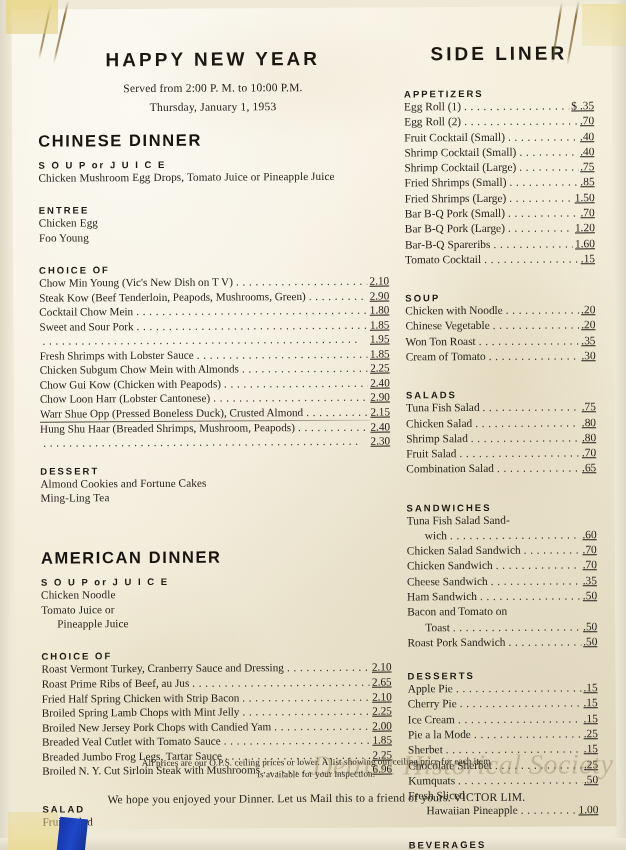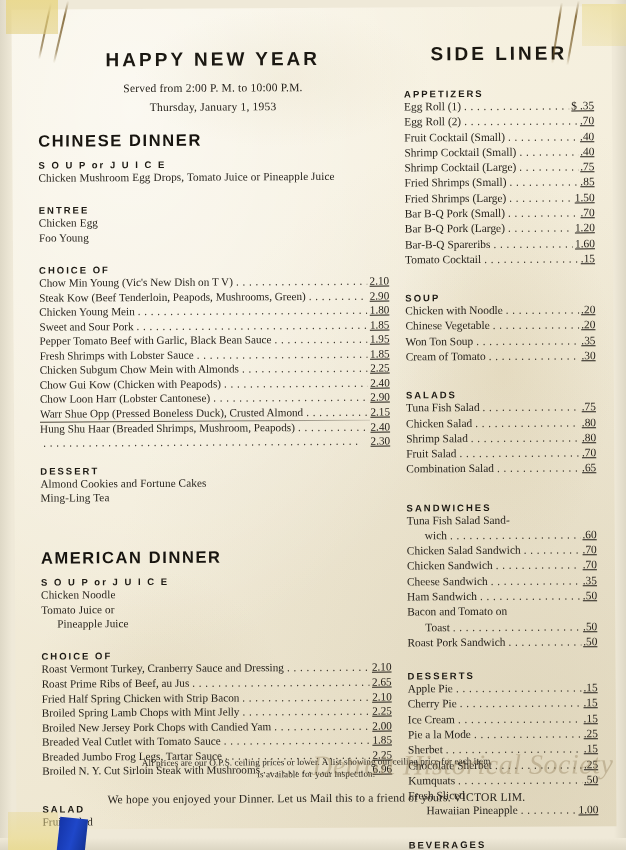--- a/index.html
+++ b/index.html
@@ -265,31 +265,30 @@
               <span class="nm">Chow Min Young (Vic's New Dish on T V)</span>
               <span class="dots">. . . . . . . . . . . . . . . . . . . . . . . . . . . . . . . . . . . . . . . . . . . . . . . . . . . . . . . . . . . .</span>
               <span class="pr">2.10</span>
             </div>
             <div class="prow">
               <span class="nm">Steak Kow (Beef Tenderloin, Peapods, Mushrooms, Green)</span>
               <span class="dots">. . . . . . . . . . . . . . . . . . . . . . . . . . . . . . . . . . . . . . . . . . . . . . . . . . . . . . . . . . . .</span>
               <span class="pr">2.90</span>
             </div>
             <div class="prow">
-              <span class="nm">Chicken Young Mein</span>
+              <span class="nm">Cocktail Chow Mein</span>
               <span class="dots">. . . . . . . . . . . . . . . . . . . . . . . . . . . . . . . . . . . . . . . . . . . . . . . . . . . . . . . . . . . .</span>
               <span class="pr">1.80</span>
             </div>
             <div class="prow">
               <span class="nm">Sweet and Sour Pork</span>
               <span class="dots">. . . . . . . . . . . . . . . . . . . . . . . . . . . . . . . . . . . . . . . . . . . . . . . . . . . . . . . . . . . .</span>
               <span class="pr">1.85</span>
             </div>
             <div class="prow">
-              <span class="nm">Pepper Tomato Beef with Garlic, Black Bean Sauce</span>
               <span class="dots">. . . . . . . . . . . . . . . . . . . . . . . . . . . . . . . . . . . . . . . . . . . . . . . . . . . . . . . . . . . .</span>
               <span class="pr">1.95</span>
             </div>
             <div class="prow">
               <span class="nm">Fresh Shrimps with Lobster Sauce</span>
               <span class="dots">. . . . . . . . . . . . . . . . . . . . . . . . . . . . . . . . . . . . . . . . . . . . . . . . . . . . . . . . . . . .</span>
               <span class="pr">1.85</span>
             </div>
             <div class="prow">
               <span class="nm">Chicken Subgum Chow Mein with Almonds</span>
@@ -463,21 +462,21 @@
               <span class="nm">Chicken with Noodle</span>
               <span class="dots">. . . . . . . . . . . . . . . . . . . . . . . . . . . . . . . . . . . . . . . . . . . . . . . . . . . . . . . . . . . .</span>
               <span class="pr">.20</span>
             </div>
             <div class="prow">
               <span class="nm">Chinese Vegetable</span>
               <span class="dots">. . . . . . . . . . . . . . . . . . . . . . . . . . . . . . . . . . . . . . . . . . . . . . . . . . . . . . . . . . . .</span>
               <span class="pr">.20</span>
             </div>
             <div class="prow">
-              <span class="nm">Won Ton Soup</span>
+              <span class="nm">Won Ton Roast</span>
               <span class="dots">. . . . . . . . . . . . . . . . . . . . . . . . . . . . . . . . . . . . . . . . . . . . . . . . . . . . . . . . . . . .</span>
               <span class="pr">.35</span>
             </div>
             <div class="prow">
               <span class="nm">Cream of Tomato</span>
               <span class="dots">. . . . . . . . . . . . . . . . . . . . . . . . . . . . . . . . . . . . . . . . . . . . . . . . . . . . . . . . . . . .</span>
               <span class="pr">.30</span>
             </div>
           </div>
 

